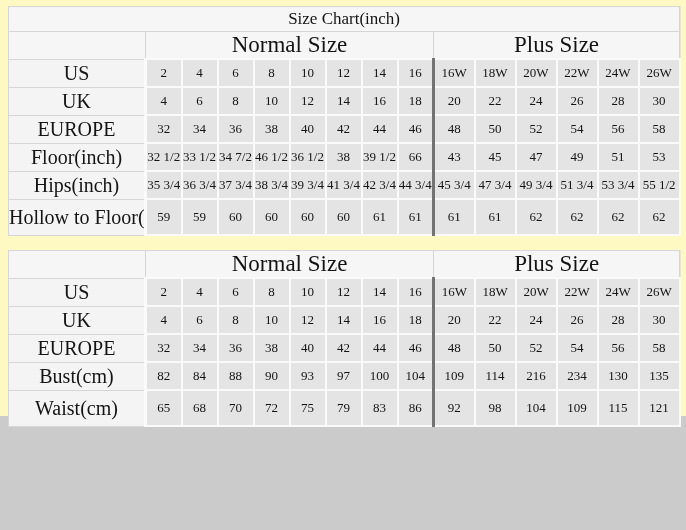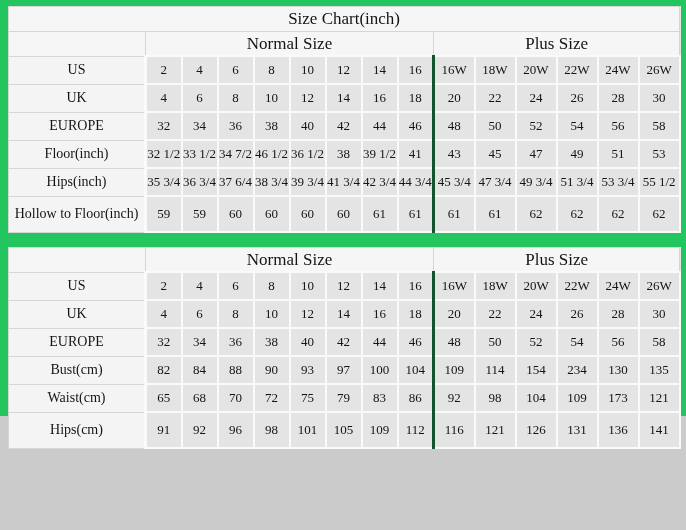--- a/index.html
+++ b/index.html
@@ -9,21 +9,21 @@
     width: 686px;
     height: 530px;
     font-family: "Liberation Serif", "DejaVu Serif", serif;
     overflow: hidden;
   }
   .page {
     box-sizing: border-box;
     width: 686px;
     height: 416px;
     padding: 6px 8px 0 8px;
-    background: #22c55e;
+    background: #fef9c3;
   }
   table.size-table {
     border-collapse: collapse;
     table-layout: fixed;
     width: 670px;
     margin: 0 0 14px 0;
     background: #e4e4e4;
   }
   th, td {
     font-weight: normal;
@@ -35,37 +35,37 @@
     white-space: nowrap;
   }
   tr.title-row th {
     background: #f6f6f6;
     font-size: 17px;
     height: 24px;
     border: 1px solid #d6d6d6;
   }
   tr.group-row th {
     background: #f6f6f6;
-    font-size: 17px;
+    font-size: 23px;
     height: 23px;
     border: 1px solid #d6d6d6;
   }
   th.corner-cell { background: #f6f6f6; }
   th.row-label {
     background: #f4f4f4;
-    font-size: 14px;
+    font-size: 20px;
     border: 1px solid #d6d6d6;
     border-right: 3px solid #fafafa;
   }
   td.d {
     background: #e4e4e4;
     font-size: 13px;
     border: 2px solid #fafafa;
   }
-  td.plus-first { border-left: 3px solid #14532d; }
+  td.plus-first { border-left: 3px solid #737373; }
   tbody tr { height: 28px; }
   tbody tr:last-child { height: 36px; }
 </style>
 </head>
 <body>
 
 <div class="page">
 
   <table class="size-table">
     <colgroup>
@@ -137,33 +137,33 @@
         </tr>
         <tr>
           <th class="row-label">Floor(inch)</th>
           <td class="d">32 1/2</td>
           <td class="d">33 1/2</td>
           <td class="d">34 7/2</td>
           <td class="d">46 1/2</td>
           <td class="d">36 1/2</td>
           <td class="d">38</td>
           <td class="d">39 1/2</td>
-          <td class="d">41</td>
+          <td class="d">66</td>
           <td class="d plus-first">43</td>
           <td class="d">45</td>
           <td class="d">47</td>
           <td class="d">49</td>
           <td class="d">51</td>
           <td class="d">53</td>
         </tr>
         <tr>
           <th class="row-label">Hips(inch)</th>
           <td class="d">35 3/4</td>
           <td class="d">36 3/4</td>
-          <td class="d">37 6/4</td>
+          <td class="d">37 3/4</td>
           <td class="d">38 3/4</td>
           <td class="d">39 3/4</td>
           <td class="d">41 3/4</td>
           <td class="d">42 3/4</td>
           <td class="d">44 3/4</td>
           <td class="d plus-first">45 3/4</td>
           <td class="d">47 3/4</td>
           <td class="d">49 3/4</td>
           <td class="d">51 3/4</td>
           <td class="d">53 3/4</td>
@@ -259,55 +259,38 @@
           <td class="d">82</td>
           <td class="d">84</td>
           <td class="d">88</td>
           <td class="d">90</td>
           <td class="d">93</td>
           <td class="d">97</td>
           <td class="d">100</td>
           <td class="d">104</td>
           <td class="d plus-first">109</td>
           <td class="d">114</td>
-          <td class="d">154</td>
+          <td class="d">216</td>
           <td class="d">234</td>
           <td class="d">130</td>
           <td class="d">135</td>
         </tr>
         <tr>
           <th class="row-label">Waist(cm)</th>
           <td class="d">65</td>
           <td class="d">68</td>
           <td class="d">70</td>
           <td class="d">72</td>
           <td class="d">75</td>
           <td class="d">79</td>
           <td class="d">83</td>
           <td class="d">86</td>
           <td class="d plus-first">92</td>
           <td class="d">98</td>
           <td class="d">104</td>
           <td class="d">109</td>
-          <td class="d">173</td>
+          <td class="d">115</td>
           <td class="d">121</td>
-        </tr>
-        <tr>
-          <th class="row-label">Hips(cm)</th>
-          <td class="d">91</td>
-          <td class="d">92</td>
-          <td class="d">96</td>
-          <td class="d">98</td>
-          <td class="d">101</td>
-          <td class="d">105</td>
-          <td class="d">109</td>
-          <td class="d">112</td>
-          <td class="d plus-first">116</td>
-          <td class="d">121</td>
-          <td class="d">126</td>
-          <td class="d">131</td>
-          <td class="d">136</td>
-          <td class="d">141</td>
         </tr>
       </tbody>
   </table>
 
 </div>
 
 </body></html>

